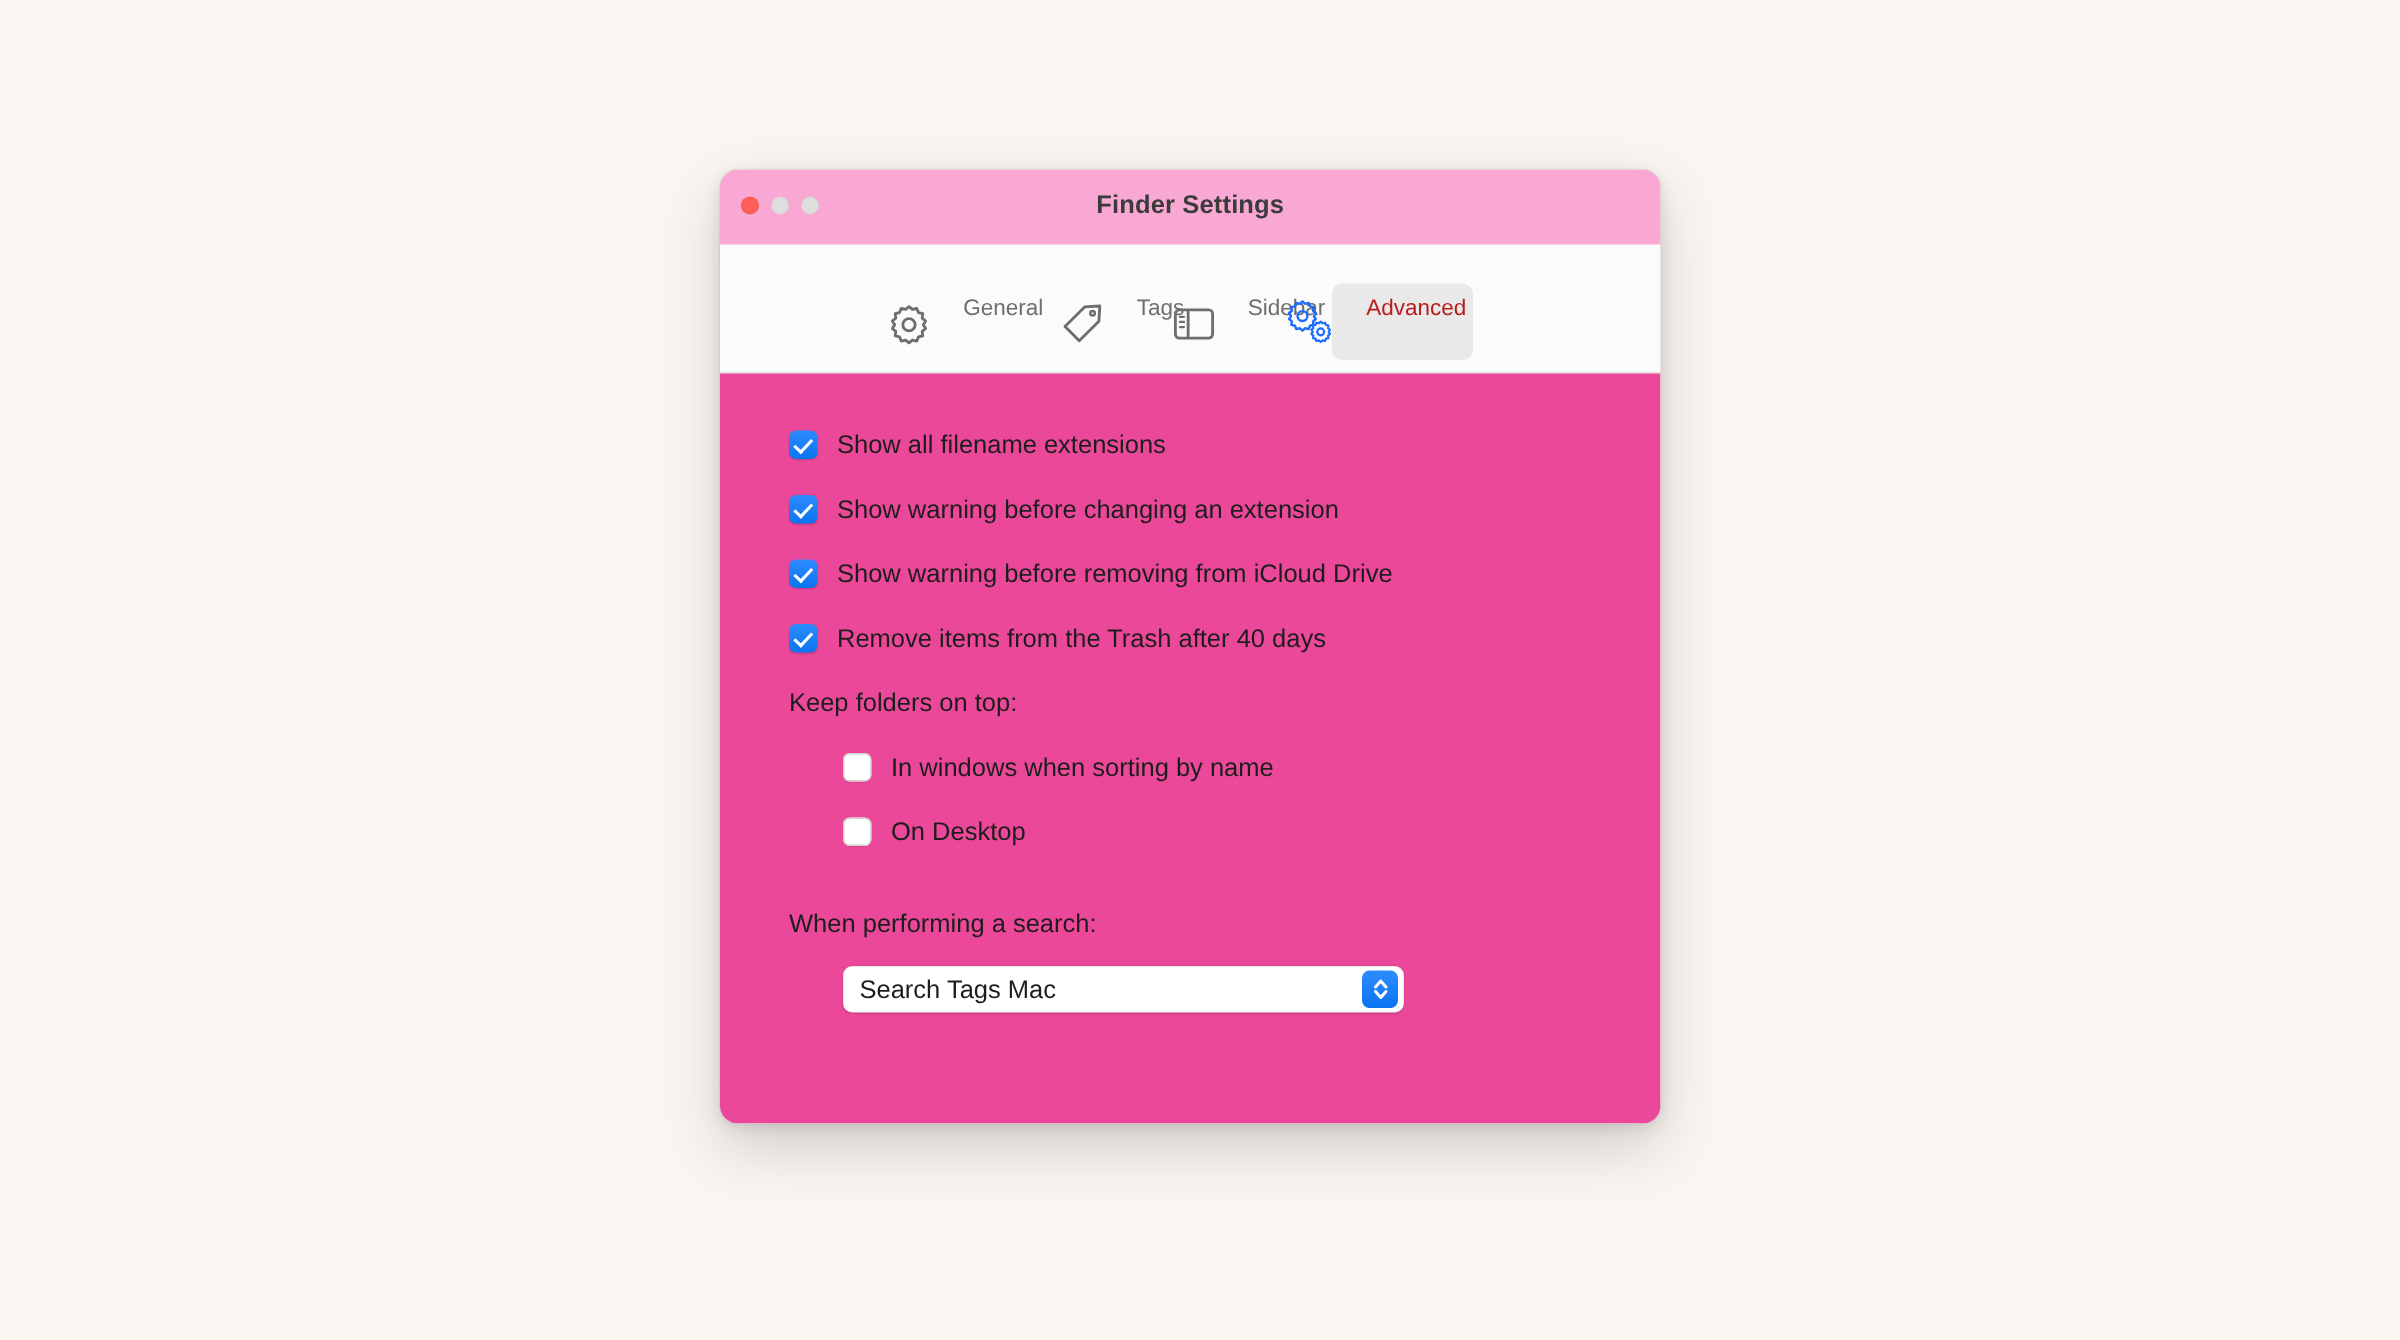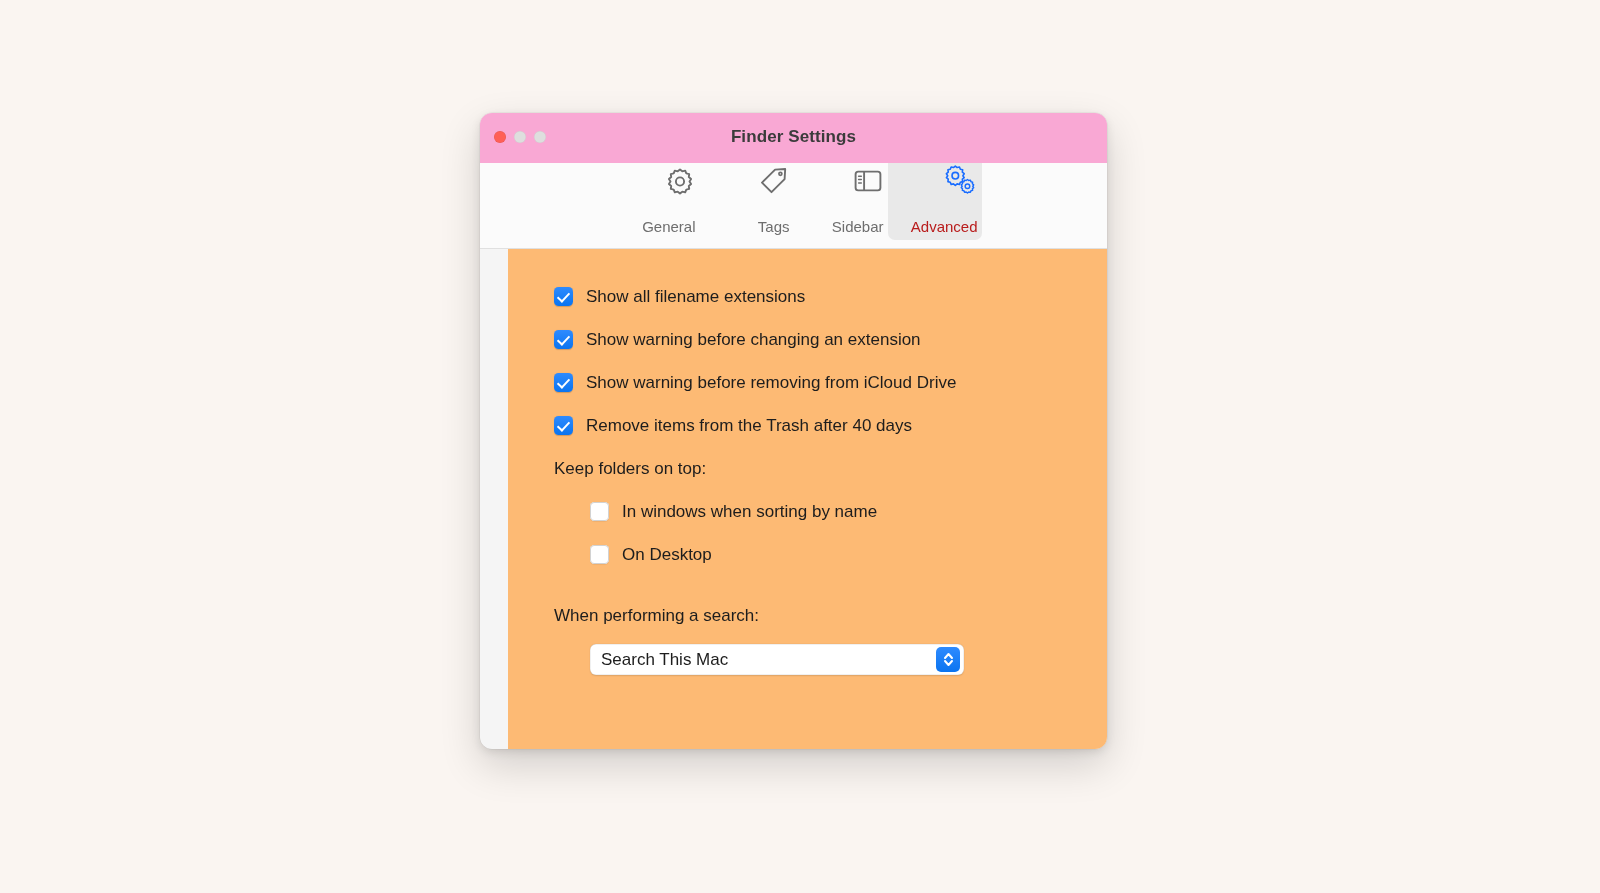--- a/index.html
+++ b/index.html
@@ -83,22 +83,21 @@
   #toolbar-inner {
     display: flex;
     gap: 0px;
     align-items: flex-end;
   }
   .tab {
     width: 94px;
     padding: 9px 4px 6px 4px;
     border-radius: 7px;
     display: flex;
-    flex-direction: column;
-    align-items: flex-end;
+    align-items: flex-start;
     justify-content: flex-end;
     gap: 20px;
     cursor: default;
   }
   .tab.selected { background: #e9e9e9; }
   .tab .tab-icon {
     height: 36px;
     display: flex;
     align-items: center;
     justify-content: center;
@@ -108,24 +107,23 @@
     color: #6e6e6e;
     line-height: 1;
   }
   .tab.selected .tab-label { color: #b91c1c; }
   .icon-stroke { stroke: #6e6e6e; }
   .tab.selected .icon-stroke { stroke: #1a6dff; }
 
   
   #content {
     flex: 1 1 auto;
-    background: #fdba74;
+    background: #ec4899;
     padding: 26px 0 0 0;
     position: relative;
-    margin-left: 28px;
   }
 
   .row {
     display: flex;
     align-items: center;
     height: 43px;
     padding-left: 46px;
   }
   .row.indented { padding-left: 82px; }
 
@@ -319,21 +317,21 @@
     </div>
 
     <div class="spacer-sm"></div>
 
     <div class="row">
       <span class="section-label">When performing a search:</span>
     </div>
 
     <div class="popup-wrap">
       <div class="popup-button">
-        <span class="popup-value">Search This Mac</span>
+        <span class="popup-value">Search Tags Mac</span>
         <span class="popup-arrows">
           <svg width="13" height="17" viewBox="0 0 13 17" fill="none">
             <path d="M3 7 L6.5 3 L10 7" stroke="#ffffff" stroke-width="2" stroke-linecap="round" stroke-linejoin="round"></path>
             <path d="M3 10 L6.5 14 L10 10" stroke="#ffffff" stroke-width="2" stroke-linecap="round" stroke-linejoin="round"></path>
           </svg>
         </span>
       </div>
     </div>
 
   </div>

